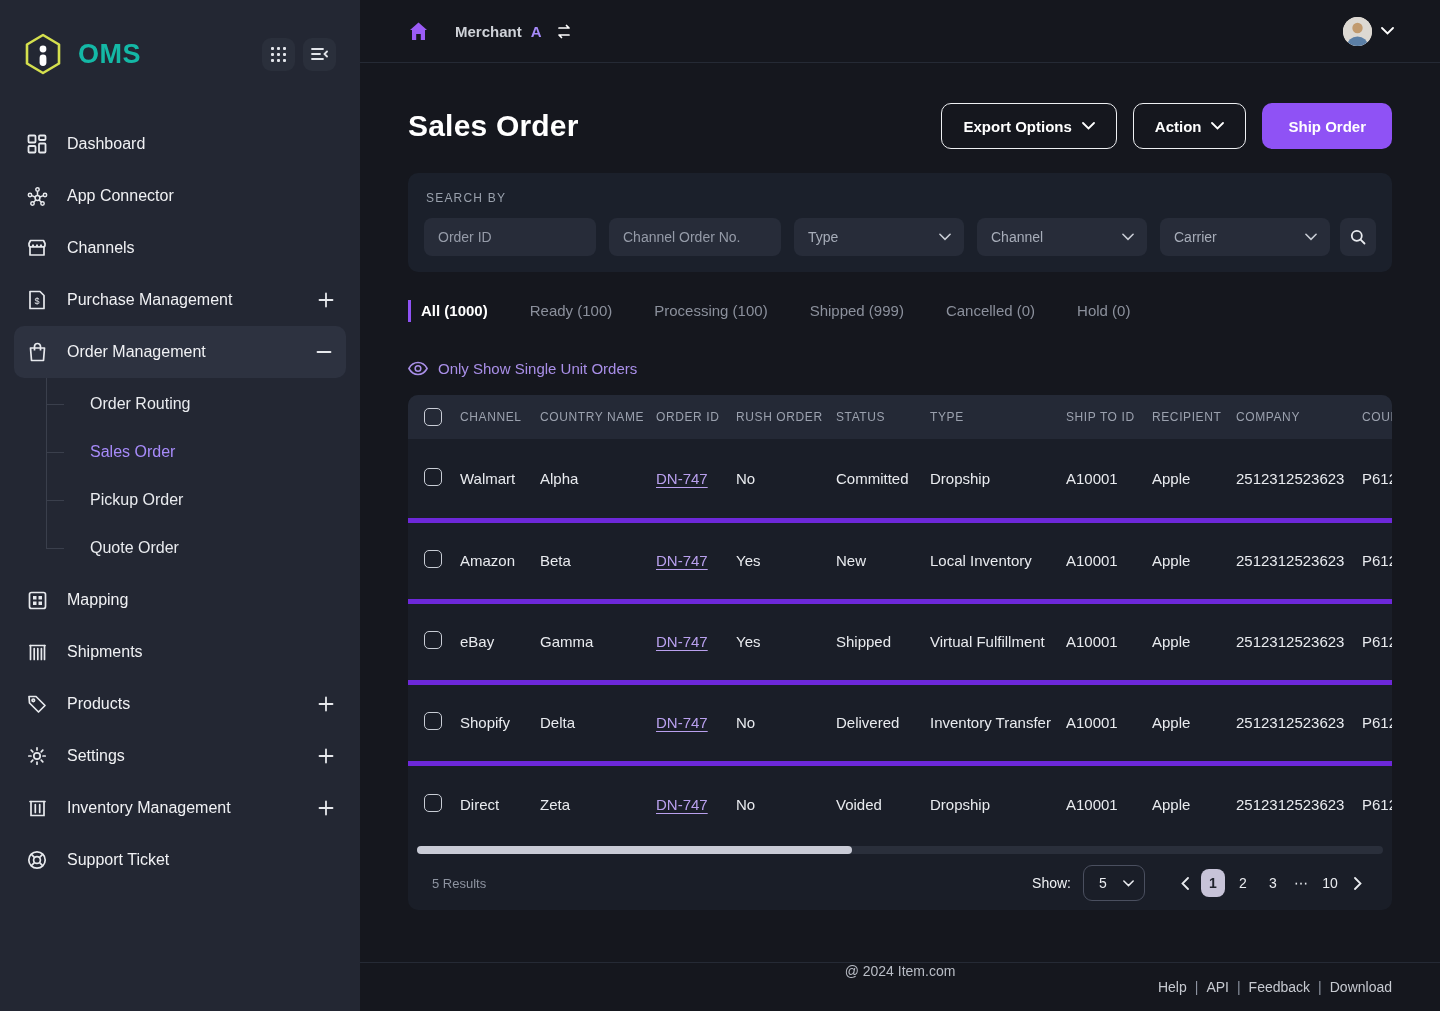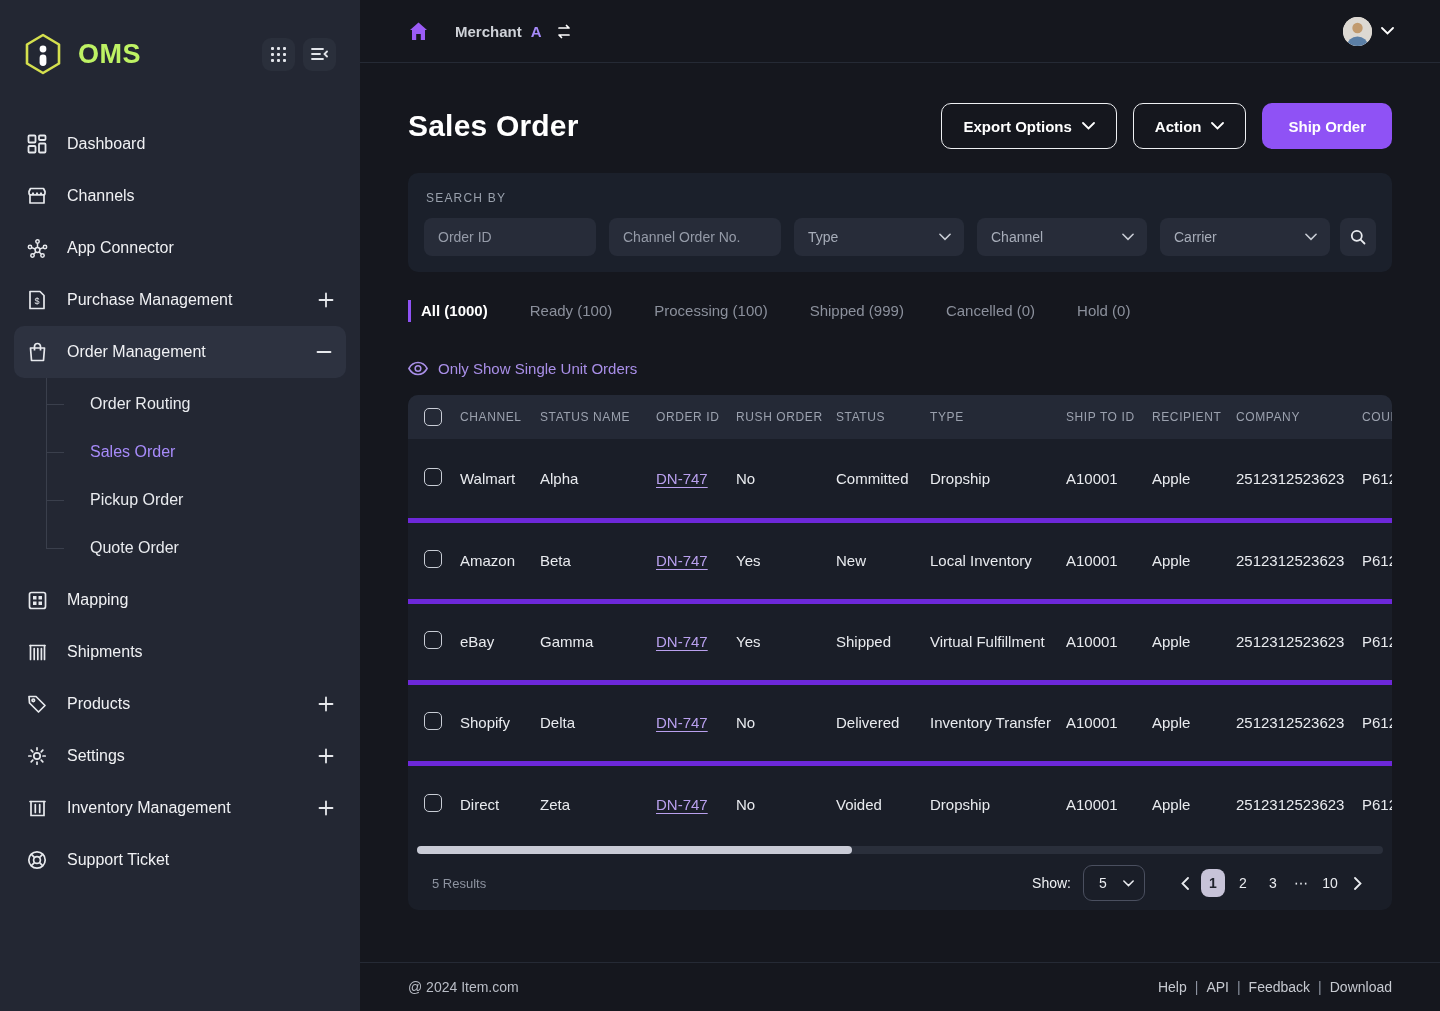--- a/index.html
+++ b/index.html
@@ -10,21 +10,21 @@
     display:flex;
   }
   svg { display:block; }
 
   
   .sidebar {
     width:360px; flex-shrink:0; background:#232733;
     display:flex; flex-direction:column; overflow:hidden;
   }
   .side-header { display:flex; align-items:center; padding:32px 24px 0 22px; }
-  .logo-text { font-size:27px; font-weight:700; letter-spacing:.5px; margin-left:14px; color:#bef264; }
+  .logo-text { font-size:27px; font-weight:700; letter-spacing:.5px; margin-left:14px; color:#14b8a6; }
   .side-header .spacer { flex:1; }
   .icon-btn {
     width:33px; height:33px; border-radius:9px; background:#2A2F3B; color:#E2E5EA;
     display:flex; align-items:center; justify-content:center; margin-left:8px; cursor:pointer;
   }
   .nav { margin-top:42px; }
   .nav-item {
     height:52px; display:flex; align-items:center; gap:19px;
     padding:0 26px; font-size:16px; color:#F0F1F4; cursor:pointer; white-space:nowrap;
   }
@@ -131,21 +131,21 @@
   .page-num {
     min-width:24px; height:28px; display:flex; align-items:center; justify-content:center;
     font-size:14px; color:#E9EBEF; cursor:pointer; border-radius:8px; padding:0 3px;
   }
   .page-num.active { background:#C7C3D8; color:#20232C; font-weight:600; }
   .page-ellipsis { color:#E9EBEF; font-size:14px; padding:0 3px; letter-spacing:1px; }
 
   
   .footer {
     margin-top:auto; height:49px; flex-shrink:0; border-top:1px solid #252A35;
-    display:flex; align-items:center; padding:0 48px; font-size:14px;
+    display:flex; align-items:center; padding:0 48px; font-size:14px;flex-direction:column;
   }
   .footer .copy { color:#B9BDC6; }
   .footer .links { margin-left:auto; display:flex; gap:8px; color:#C6C9D0; }
   .footer .links span[data-name="footer-link"] { cursor:pointer; }
   .footer .divider { color:#8D93A0; }
 </style>
 </head>
 <body>
 
 <aside class="sidebar" data-name="sidebar">
@@ -188,43 +188,43 @@
         <svg width="20" height="20" viewBox="0 0 20 20" fill="none" stroke="currentColor" stroke-width="1.8">
           <rect x="1.5" y="1.5" width="7" height="7" rx="1"></rect>
             <rect x="12" y="1.5" width="6.5" height="4.5" rx="1"></rect>
           <rect x="12" y="9.5" width="6.5" height="9" rx="1"></rect>
             <rect x="1.5" y="12" width="7" height="6.5" rx="1"></rect>
         </svg>
       </span>
       <span data-name="sidebar-item-label">Dashboard</span>
     </div>
 
-    <div class="nav-item" data-name="sidebar-item-channels">
-      <span class="nicon" data-name="storefront-icon">
-        <svg width="20" height="20" viewBox="0 0 20 20" fill="none" stroke="currentColor" stroke-width="1.7" stroke-linejoin="round">
-          <path d="M3 8 V17 H17 V8"></path>
-          <path d="M2 5.5 L3.5 2.5 H16.5 L18 5.5 V7 a2 2 0 0 1 -4 0 a2 2 0 0 1 -4 0 a2 2 0 0 1 -4 0 a2 2 0 0 1 -4 0 Z"></path>
-        </svg>
-      </span>
-      <span data-name="sidebar-item-label">Channels</span>
-    </div>
-
     <div class="nav-item" data-name="sidebar-item-app-connector">
       <span class="nicon" data-name="hub-icon">
         <svg width="21" height="21" viewBox="0 0 21 21" fill="none" stroke="currentColor" stroke-width="1.5">
           <circle cx="10.5" cy="12" r="2.4"></circle>
           <circle cx="10.5" cy="3.5" r="1.7"></circle>
             <circle cx="3" cy="9" r="1.7"></circle>
             <circle cx="18" cy="9" r="1.7"></circle>
           <circle cx="5.5" cy="17.5" r="1.7"></circle>
             <circle cx="15.5" cy="17.5" r="1.7"></circle>
           <path d="M10.5 5.2 V9.6 M4.6 9.6 L8.2 11 M16.4 9.6 L12.8 11 M6.6 16.3 L8.9 13.9 M14.4 16.3 L12.1 13.9"></path>
         </svg>
       </span>
       <span data-name="sidebar-item-label">App Connector</span>
+    </div>
+
+    <div class="nav-item" data-name="sidebar-item-channels">
+      <span class="nicon" data-name="storefront-icon">
+        <svg width="20" height="20" viewBox="0 0 20 20" fill="none" stroke="currentColor" stroke-width="1.7" stroke-linejoin="round">
+          <path d="M3 8 V17 H17 V8"></path>
+          <path d="M2 5.5 L3.5 2.5 H16.5 L18 5.5 V7 a2 2 0 0 1 -4 0 a2 2 0 0 1 -4 0 a2 2 0 0 1 -4 0 a2 2 0 0 1 -4 0 Z"></path>
+        </svg>
+      </span>
+      <span data-name="sidebar-item-label">Channels</span>
     </div>
 
     <div class="nav-item" data-name="sidebar-item-purchase-management">
       <span class="nicon" data-name="purchase-document-icon">
         <svg width="18" height="20" viewBox="0 0 18 20" fill="none" stroke="currentColor" stroke-width="1.7">
           <path d="M2 1.5 H12 L16 5.5 V18.5 H2 Z" stroke-linejoin="round"></path>
           <text x="9" y="14" text-anchor="middle" font-size="9" fill="currentColor" stroke="none" font-family="Liberation Sans, sans-serif">$</text>
         </svg>
       </span>
       <span data-name="sidebar-item-label">Purchase Management</span>
@@ -465,21 +465,21 @@
               <col class="c-ty">
               <col class="c-sh">
               <col class="c-re">
               <col class="c-co">
               <col class="c-cy">
           </colgroup>
           <thead>
             <tr data-name="table-header-row">
               <th><span class="cb" data-name="select-all-checkbox"></span></th>
               <th data-name="col-channel">CHANNEL</th>
-              <th data-name="col-channel-name">STATUS NAME</th>
+              <th data-name="col-channel-name">COUNTRY NAME</th>
               <th data-name="col-order-id">ORDER ID</th>
               <th data-name="col-rush-order">RUSH ORDER</th>
               <th data-name="col-status">STATUS</th>
               <th data-name="col-type">TYPE</th>
               <th data-name="col-ship-to-id">SHIP TO ID</th>
               <th data-name="col-recipient">RECIPIENT</th>
               <th data-name="col-company">COMPANY</th>
               <th data-name="col-country">COUNTRY</th>
             </tr>
           </thead>

